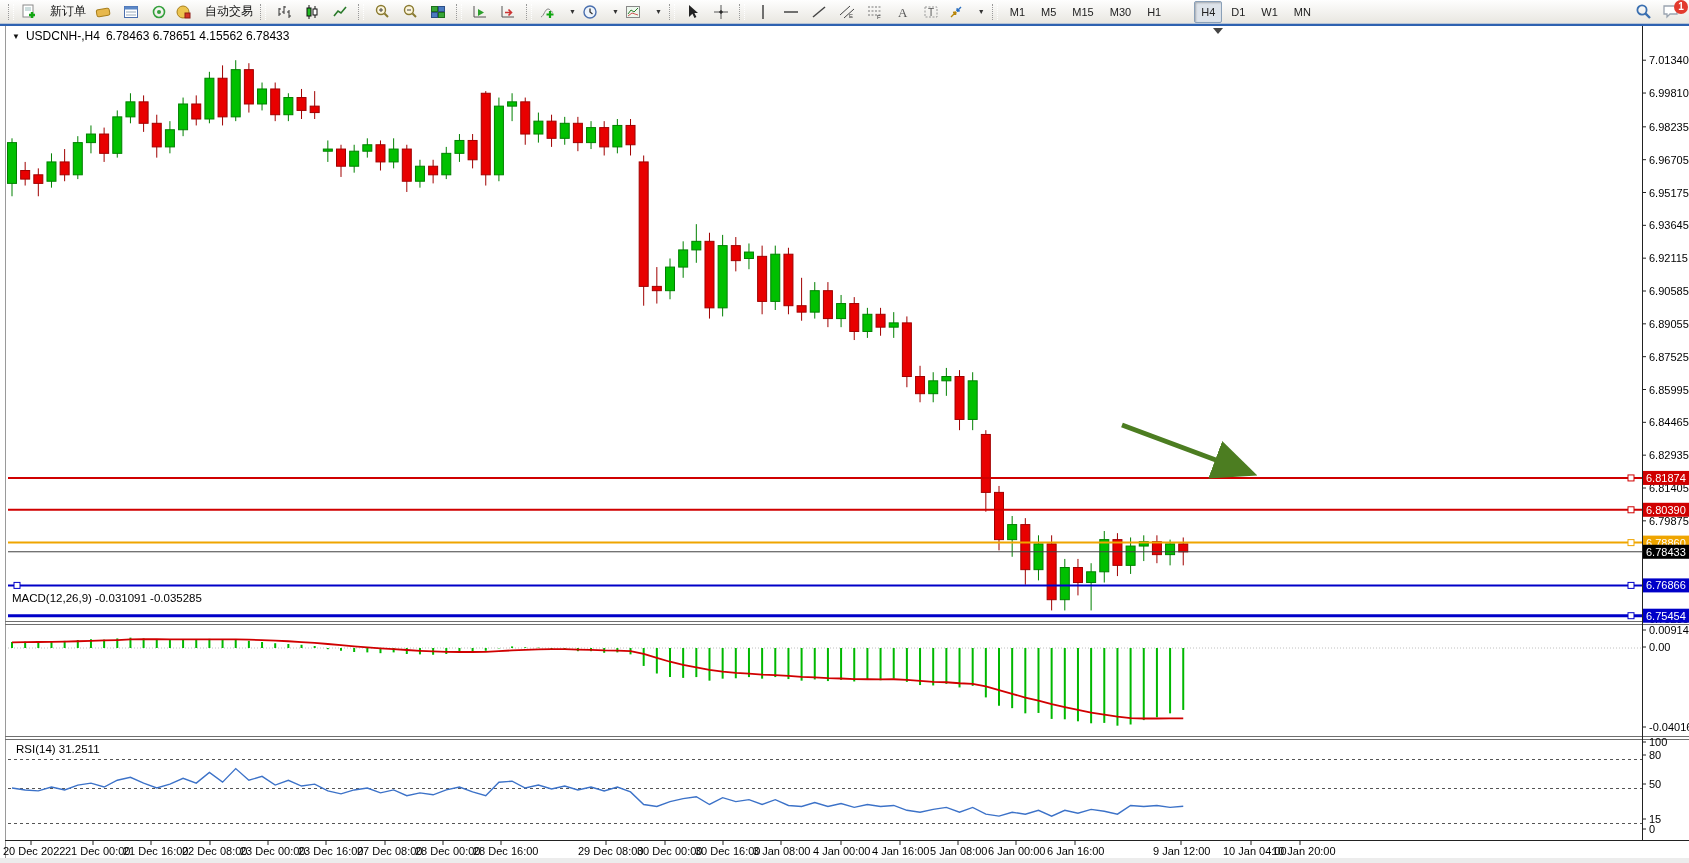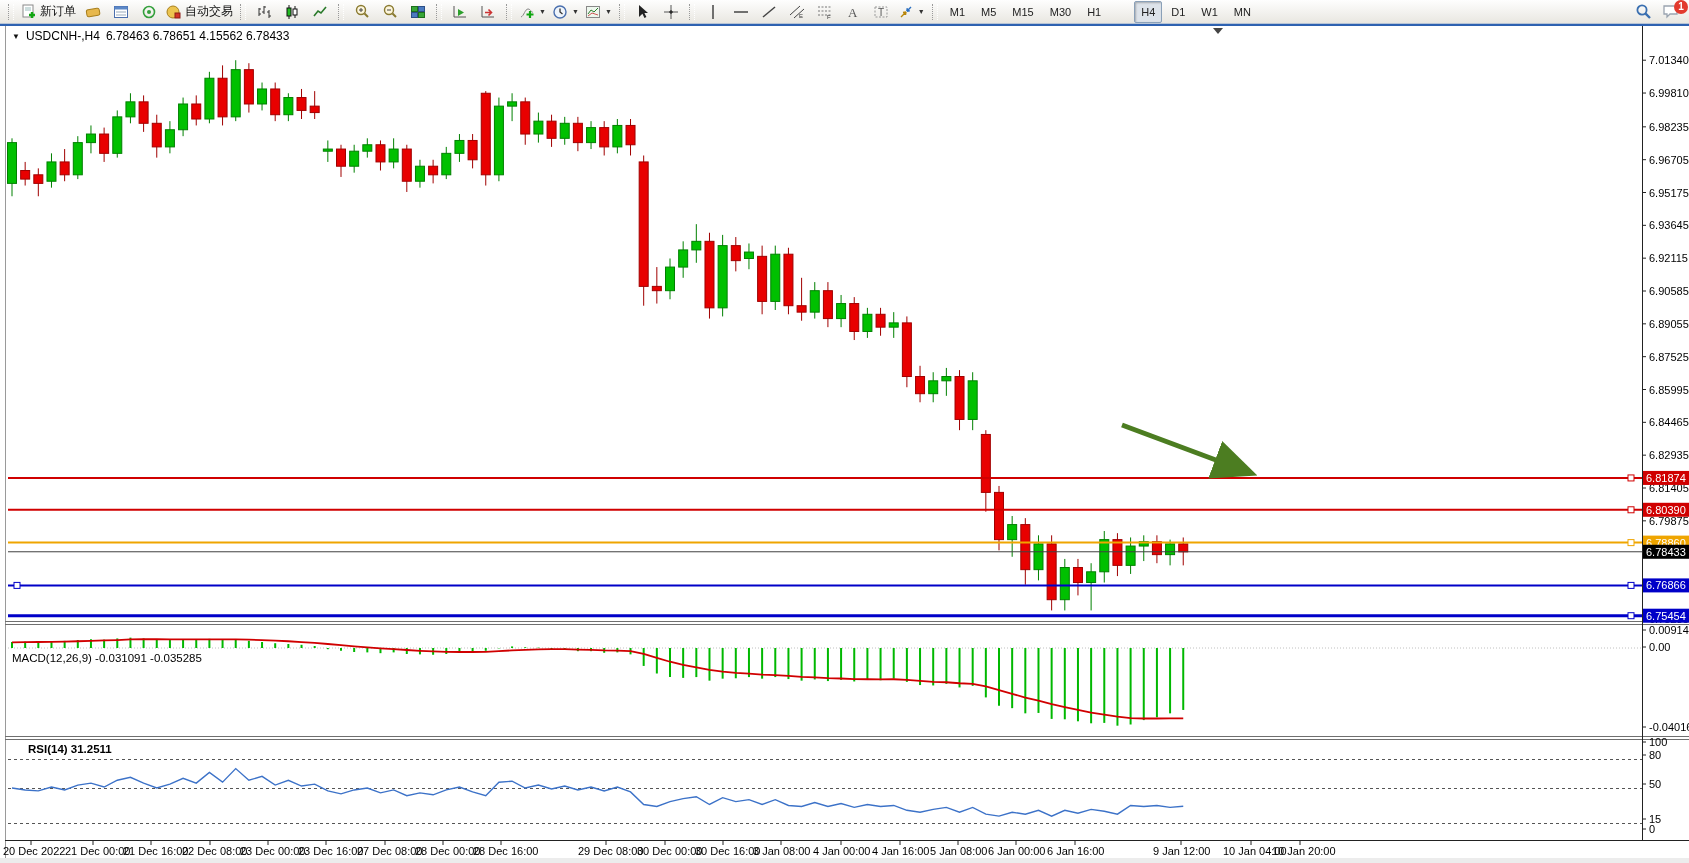--- a/index.html
+++ b/index.html
@@ -4,38 +4,38 @@
 <style>
   html,body{margin:0;padding:0;background:#d4d0c8;}
   #app{position:relative;width:1689px;height:863px;background:#fff;overflow:hidden;
        font-family:"Liberation Sans",sans-serif;}
   
   #toolbar{position:absolute;top:0;left:0;width:1689px;height:24px;box-sizing:border-box;
     background:linear-gradient(#fefefe,#e9e7e1);border-bottom:1px solid #b7c4d6;
     display:flex;align-items:center;padding:0 4px;z-index:10;}
   .grip{width:4px;height:16px;border-left:1px dotted #9a9a9a;border-right:1px dotted #fff;margin:0 4px;}
   .tbtn{height:20px;min-width:22px;display:flex;align-items:center;justify-content:center;
-    gap:3px;padding:0 2px;border:1px solid transparent;border-radius:2px;}
+    gap:13px;padding:0 2px;border:1px solid transparent;border-radius:2px;}
   .tbtn .lbl{font-size:12px;color:#111;white-space:nowrap;}
   .caret{font-size:7px;color:#333;margin-left:1px;}
   .tfbtn{font-size:11px;color:#222;height:18px;padding:1px 6px;margin:0 1px;
     border:1px solid transparent;border-radius:2px;display:flex;align-items:center;}
   .tfbtn.active{background:#dde3ea;border:1px solid #8aa0b8;box-shadow:inset 1px 1px 2px rgba(0,0,0,.25);margin-left:25px;}
   .spacer{flex:1;}
   .iconsvg{display:block;}
   #chat-btn{position:relative;}
   #notif-badge{position:absolute;top:-2px;right:-4px;width:14px;height:14px;border-radius:50%;
     background:#e23a2e;color:#fff;font-size:10px;font-weight:bold;line-height:14px;text-align:center;}
   
   #chart-svg{position:absolute;top:0;left:0;z-index:1;}
   .overlay{position:absolute;z-index:3;font-size:12px;color:#000;white-space:nowrap;}
   #chart-title{top:29px;left:12px;display:flex;align-items:center;gap:6px;}
   #chart-title .tri{font-size:8px;color:#111;}
-  #macd-label{top:652px;left:12px;font-size:11.5px;}
-  #rsi-label{top:743px;left:28px;font-size:11.5px;font-weight:bold;}
+  #macd-label{top:592px;left:12px;font-size:11.5px;}
+  #rsi-label{top:743px;left:16px;font-size:11.5px;}
 </style>
 </head>
 <body>
 
 <div id="app">
 
   <div id="toolbar">
     <div class="grip"></div>
 
     <div class="tbtn">

